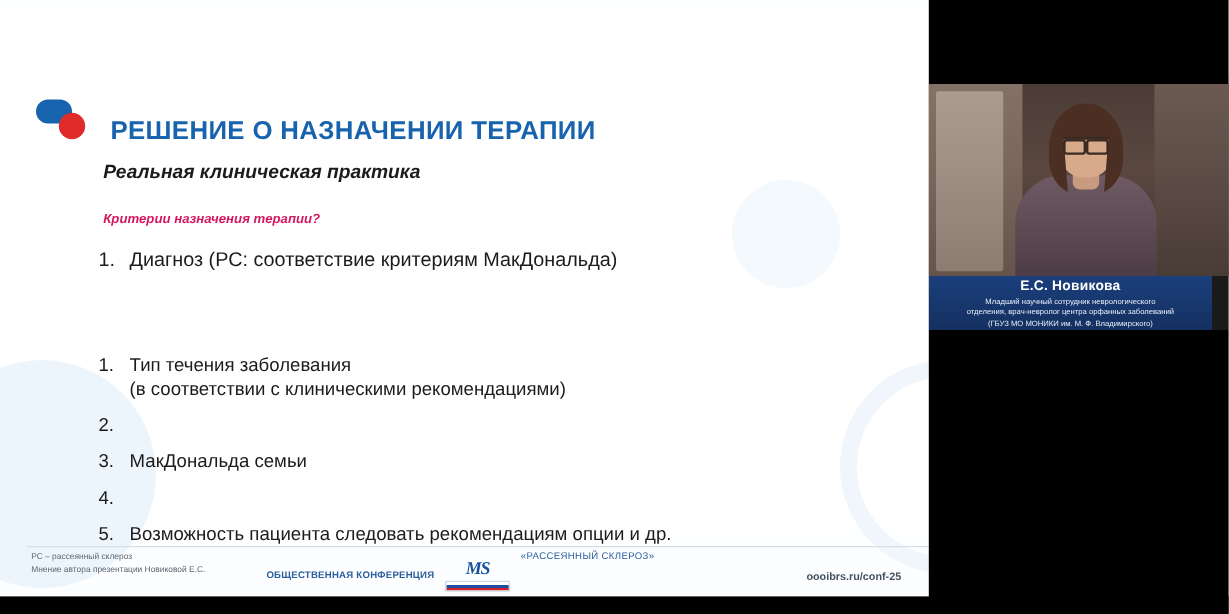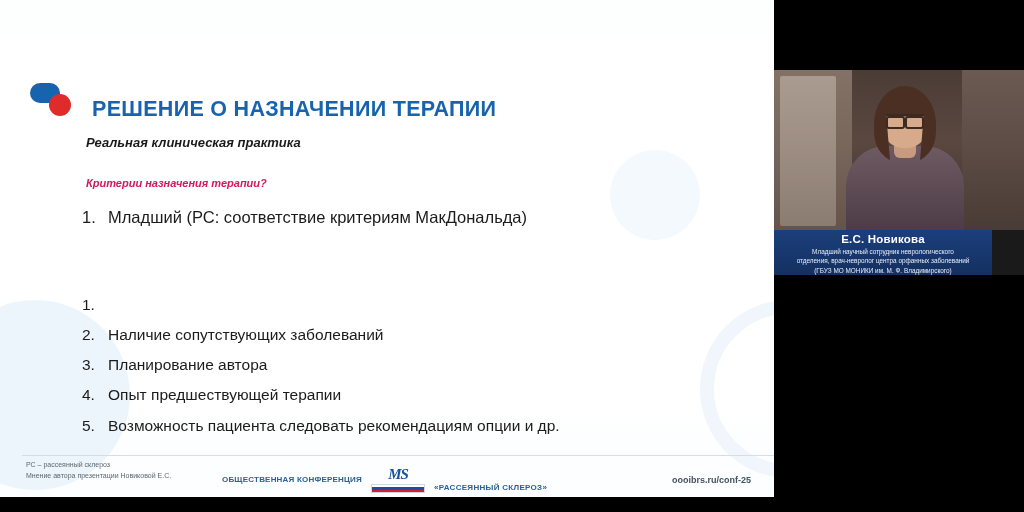--- a/index.html
+++ b/index.html
@@ -114,21 +114,21 @@
     position: absolute;
     left: 92px; top: 97px;
     font-size: 21.5px;
     font-weight: bold;
     color: #1763ad;
     letter-spacing: .3px;
   }
   .subtitle {
     position: absolute;
     left: 86px; top: 135px;
-    font-size: 13px;
+    font-size: 16px;
     font-weight: bold;
     font-style: italic;
     color: #1b1b1b;
     text-align: right;
   }
 
   .sec-head {
     position: absolute;
     font-size: 11px;
     font-weight: bold;
@@ -196,23 +196,23 @@
     letter-spacing: -1px;
   }
   .foot-flag {
     width: 52px; height: 7px;
     margin: 1px auto 0;
     border: 1px solid #cfd8e0;
     background: linear-gradient(180deg,#ffffff 0 33.3%, #1f4ea1 33.3% 66.6%, #d3202b 66.6% 100%);
   }
   .foot-ms {
     position: absolute;
-    left: 434px; top: 483px;
+    left: 434px; top: 459px;
     font-size: 8px;
-    font-weight: bold;
+    font-weight: normal;
     color: #2a5f9e;
     letter-spacing: .3px;
   }
   .foot-url {
     position: absolute;
     left: 672px; top: 475px;
     font-size: 9px;
     color: #44525f;
     font-weight: bold;
   }
@@ -277,21 +277,21 @@
     content: "";
     position: absolute; top: 0; width: 15px; height: 9px;
     border: 2px solid #3a2a22; border-radius: 3px;
   }
   .person-glass::before { left: 0; }
   .person-glass::after { right: 0; }
 
   .lower-third {
     position: absolute;
     left: 0; top: 160px;
-    width: 218px; height: 45px;
+    width: 236px; height: 45px;
     background: linear-gradient(180deg,#1b3f7d 0%, #14305f 100%);
     color: #ffffff;
     text-align: center;
   }
   .lt-name {
     font-size: 11.5px;
     font-weight: bold;
     color: #ffffff;
     padding-top: 3px;
     letter-spacing: .2px;
@@ -349,39 +349,39 @@
     <div class="b2"></div>
   </div>
 
   <div class="title">РЕШЕНИЕ О НАЗНАЧЕНИИ ТЕРАПИИ</div>
   <div class="subtitle">Реальная клиническая практика</div>
 
   <div class="sec-head a">Критерии назначения терапии?</div>
   <div class="list a">
     <div class="li">
       <span class="num">1.</span>
-      <span class="txt">Младший (РС: соответствие критериям МакДональда)</span>
+      <span class="txt">Диагноз (РС: соответствие критериям МакДональда)</span>
     </div>
   </div>
 
   <div class="list b">
     <div class="li">
       <span class="num">1.</span>
+      <span class="txt">Тип течения заболевания
+(в соответствии с клиническими рекомендациями)</span>
     </div>
     <div class="li">
       <span class="num">2.</span>
-      <span class="txt">Наличие сопутствующих заболеваний</span>
     </div>
     <div class="li">
       <span class="num">3.</span>
-      <span class="txt">Планирование автора</span>
+      <span class="txt">МакДональда семьи</span>
     </div>
     <div class="li">
       <span class="num">4.</span>
-      <span class="txt">Опыт предшествующей терапии</span>
     </div>
     <div class="li">
       <span class="num">5.</span>
       <span class="txt">Возможность пациента следовать рекомендациям опции и др.</span>
     </div>
   </div>
 
   <div class="footer-rule"></div>
   <div class="foot-note">
     <div>РС – рассеянный склероз</div>

